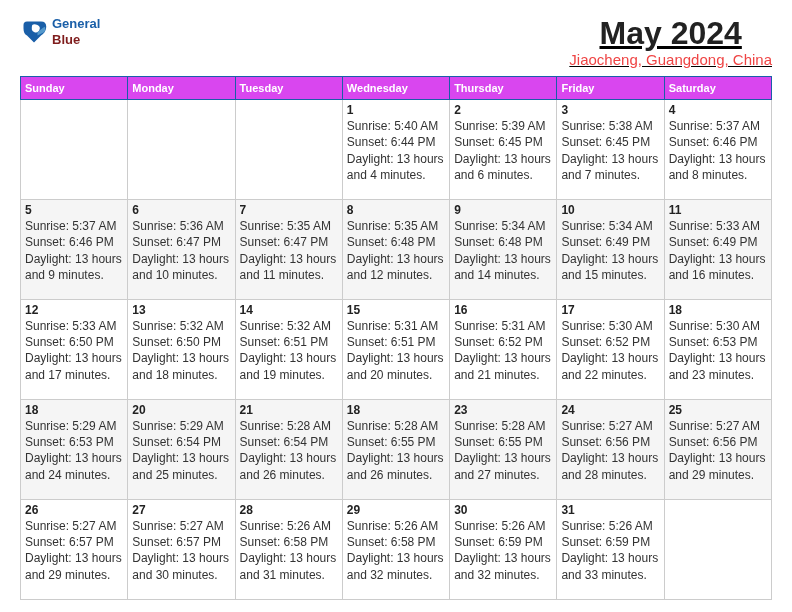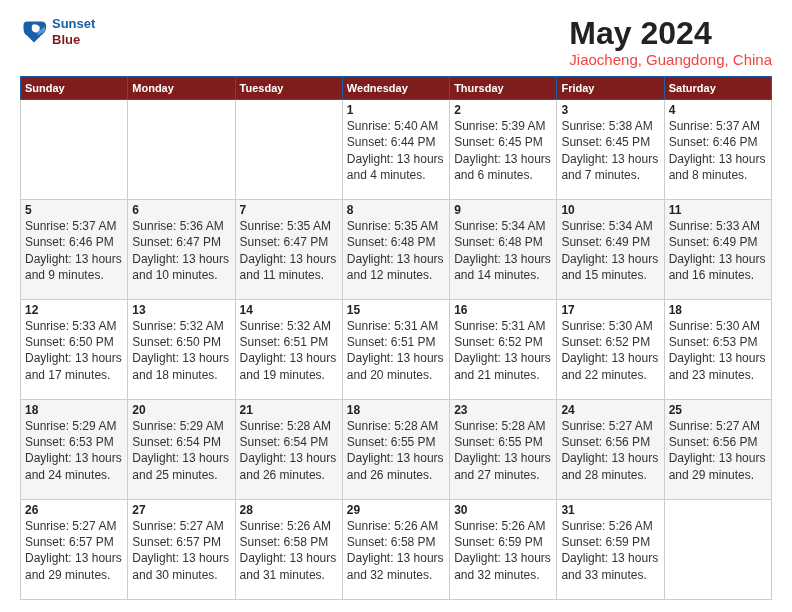--- a/index.html
+++ b/index.html
@@ -35,39 +35,40 @@
     }
     .logo-text span {
       color: #1a5fa8;
       font-weight: bold;
     }
     .logo-icon {
       width: 28px;
       height: 28px;
     }
     .title-block {
-      text-align: left;
+      text-align: center;
+      text-decoration: underline;
     }
     .main-title {
       font-size: 32px;
       font-weight: bold;
       color: #222;
       line-height: 1.1;
     }
     .subtitle {
       font-size: 15px;
       color: #ef4444;
     }
     table {
       width: 100%;
       border-collapse: collapse;
       flex: 1;
     }
     thead tr th {
-      background: #7f1d1d;
+      background: #d946ef;
       color: #fff;
       font-size: 11px;
       font-weight: bold;
       padding: 5px 4px;
       text-align: left;
       border: 1px solid #1a5fa8;
     }
     tbody tr td {
       border: 1px solid #ccc;
       vertical-align: top;
@@ -99,21 +100,21 @@
 <div class="page">
   <div class="header">
     <div class="logo">
       <svg class="logo-icon" viewBox="0 0 32 32">
         <rect x="0" y="0" width="32" height="32" fill="white"></rect>
         <path d="M4 8 Q4 4 8 4 L24 4 Q30 4 30 10 Q30 16 24 20 L16 28 L8 20 Q4 18 4 12 Z" fill="#1a5fa8"></path>
         <path d="M14 8 Q16 6 20 8 Q24 10 22 14 Q20 18 16 16 Q12 14 14 8 Z" fill="white"></path>
         <path d="M20 16 L28 10 Q30 12 28 16 L20 20 Z" fill="#5599cc"></path>
       </svg>
       <div class="logo-text">
-        <div><span>Sunset</span></div>
+        <div><span>General</span></div>
         <div><span style="color:#7f1d1d;font-weight:bold;">Blue</span></div>
       </div>
     </div>
     <div class="title-block">
       <div class="main-title">May 2024</div>
       <div class="subtitle">Jiaocheng, Guangdong, China</div>
     </div>
   </div>
 
   <table>

